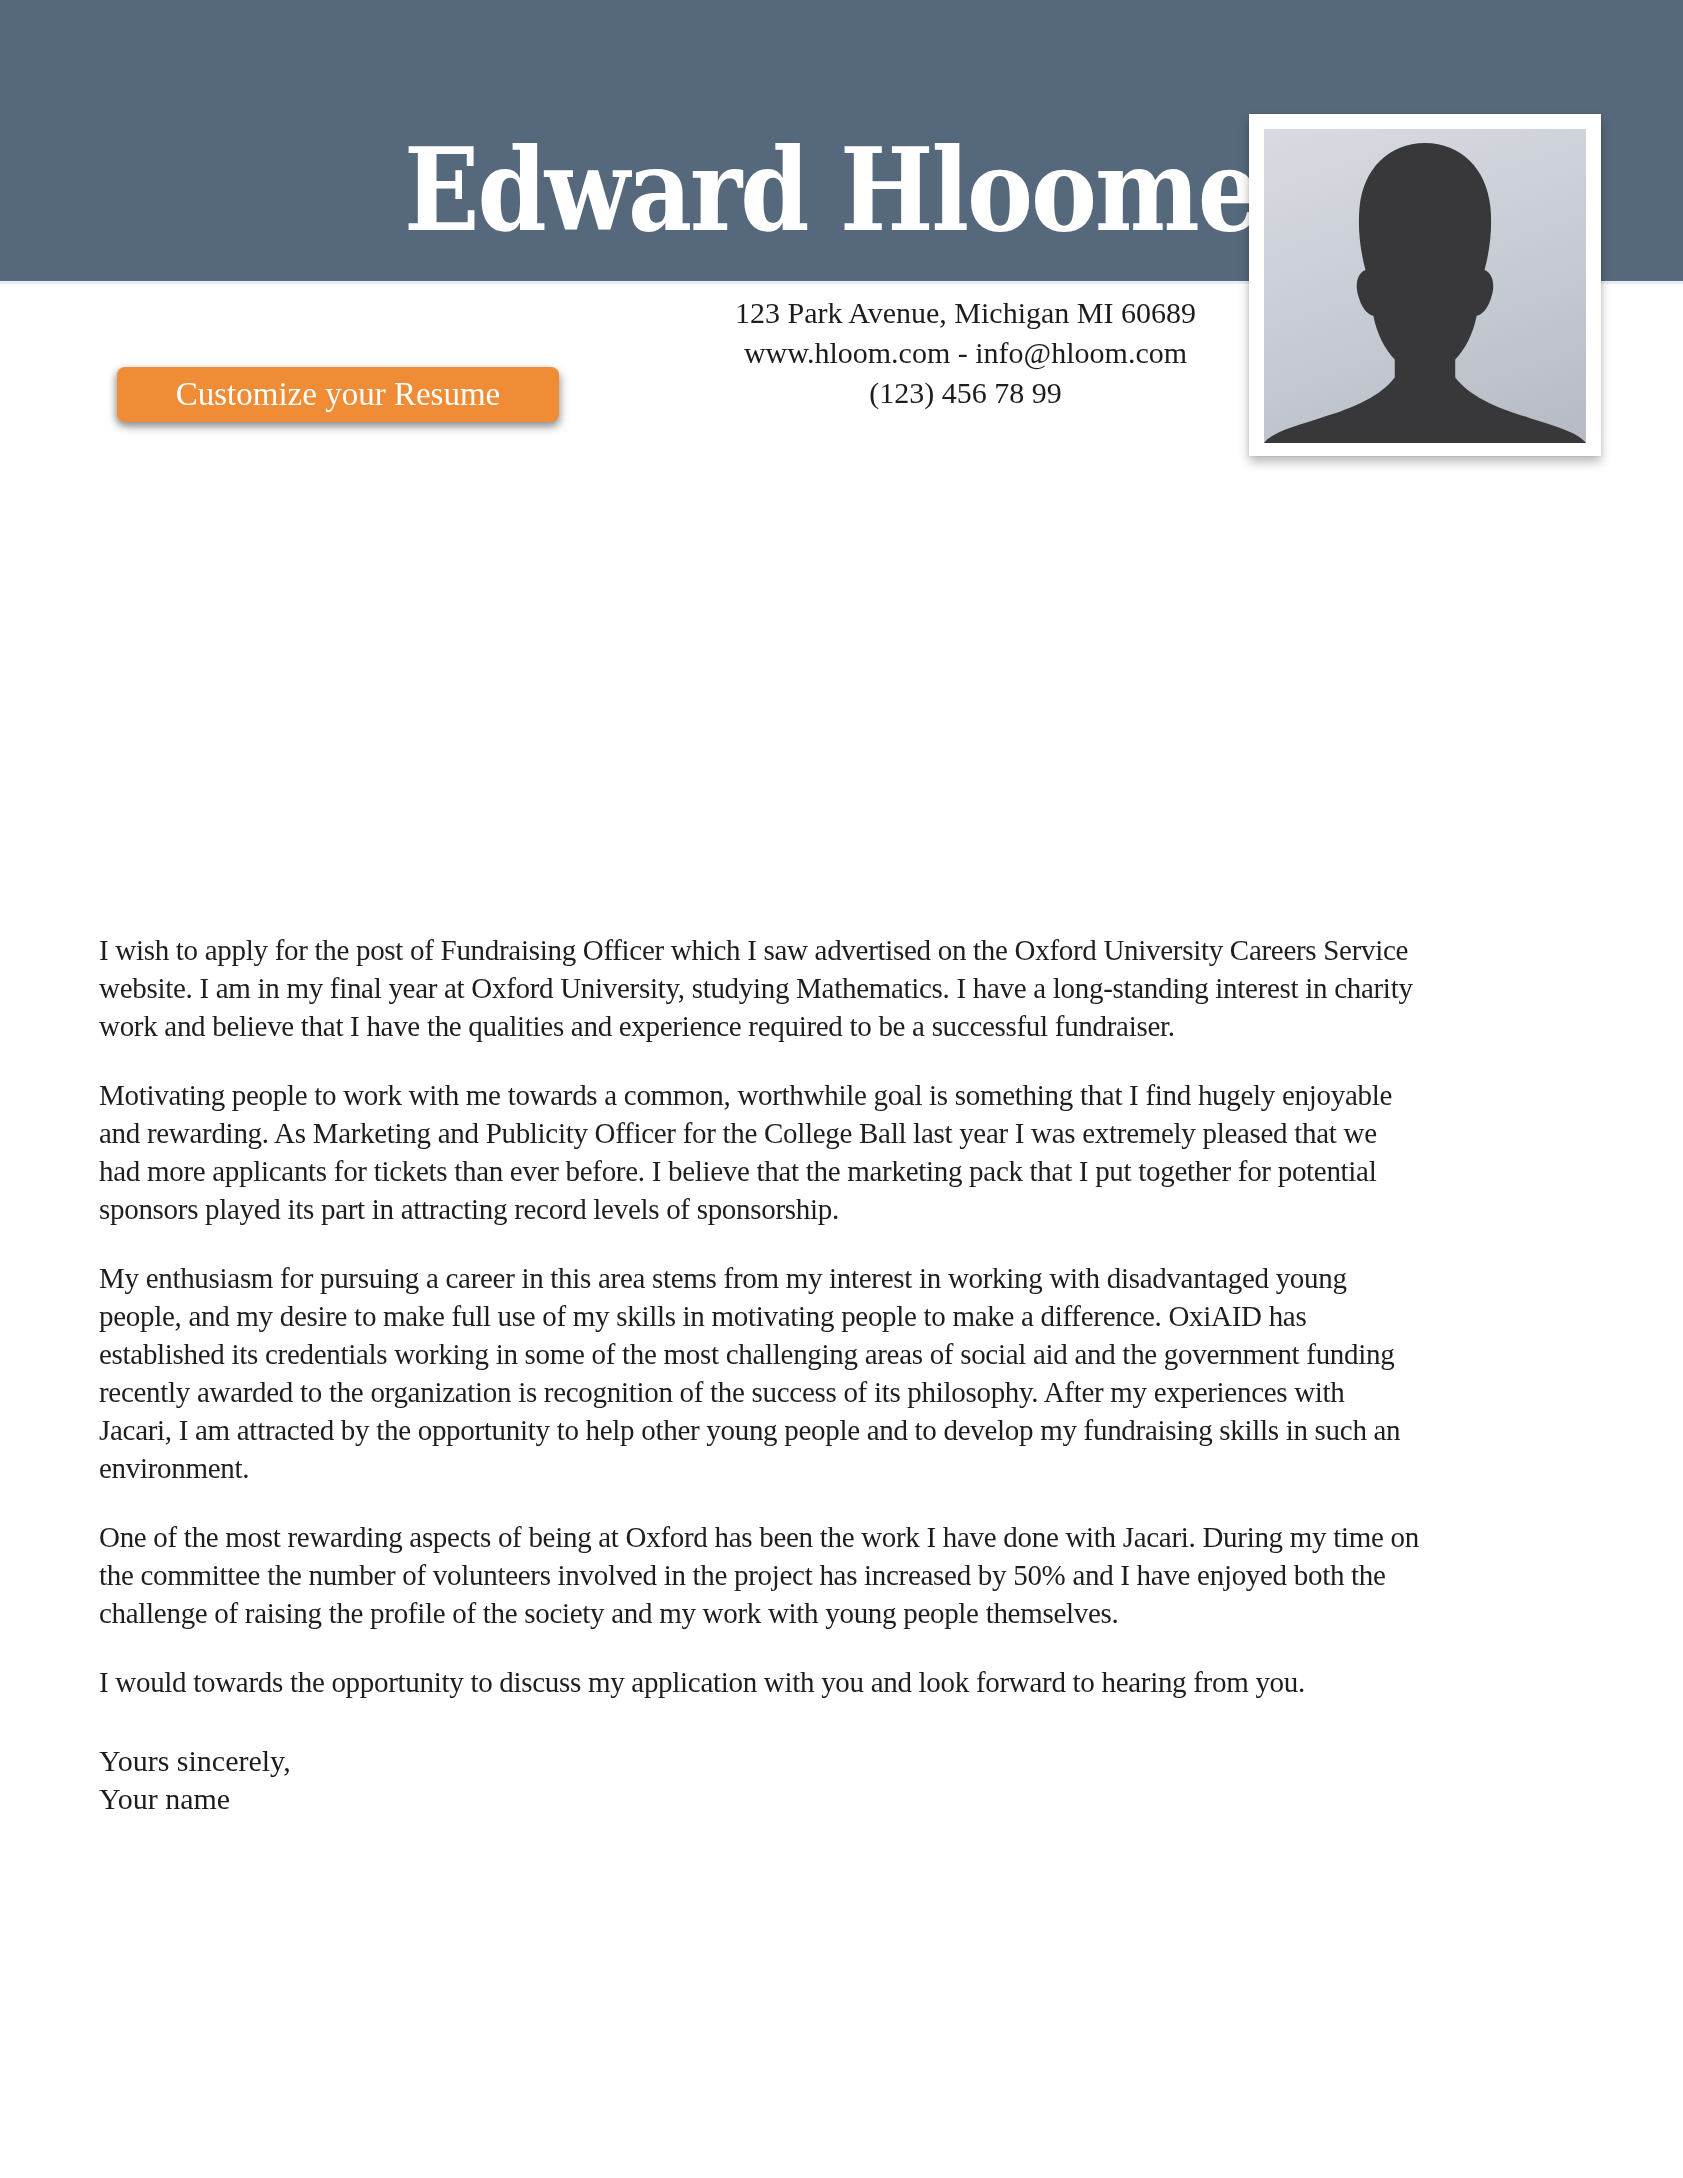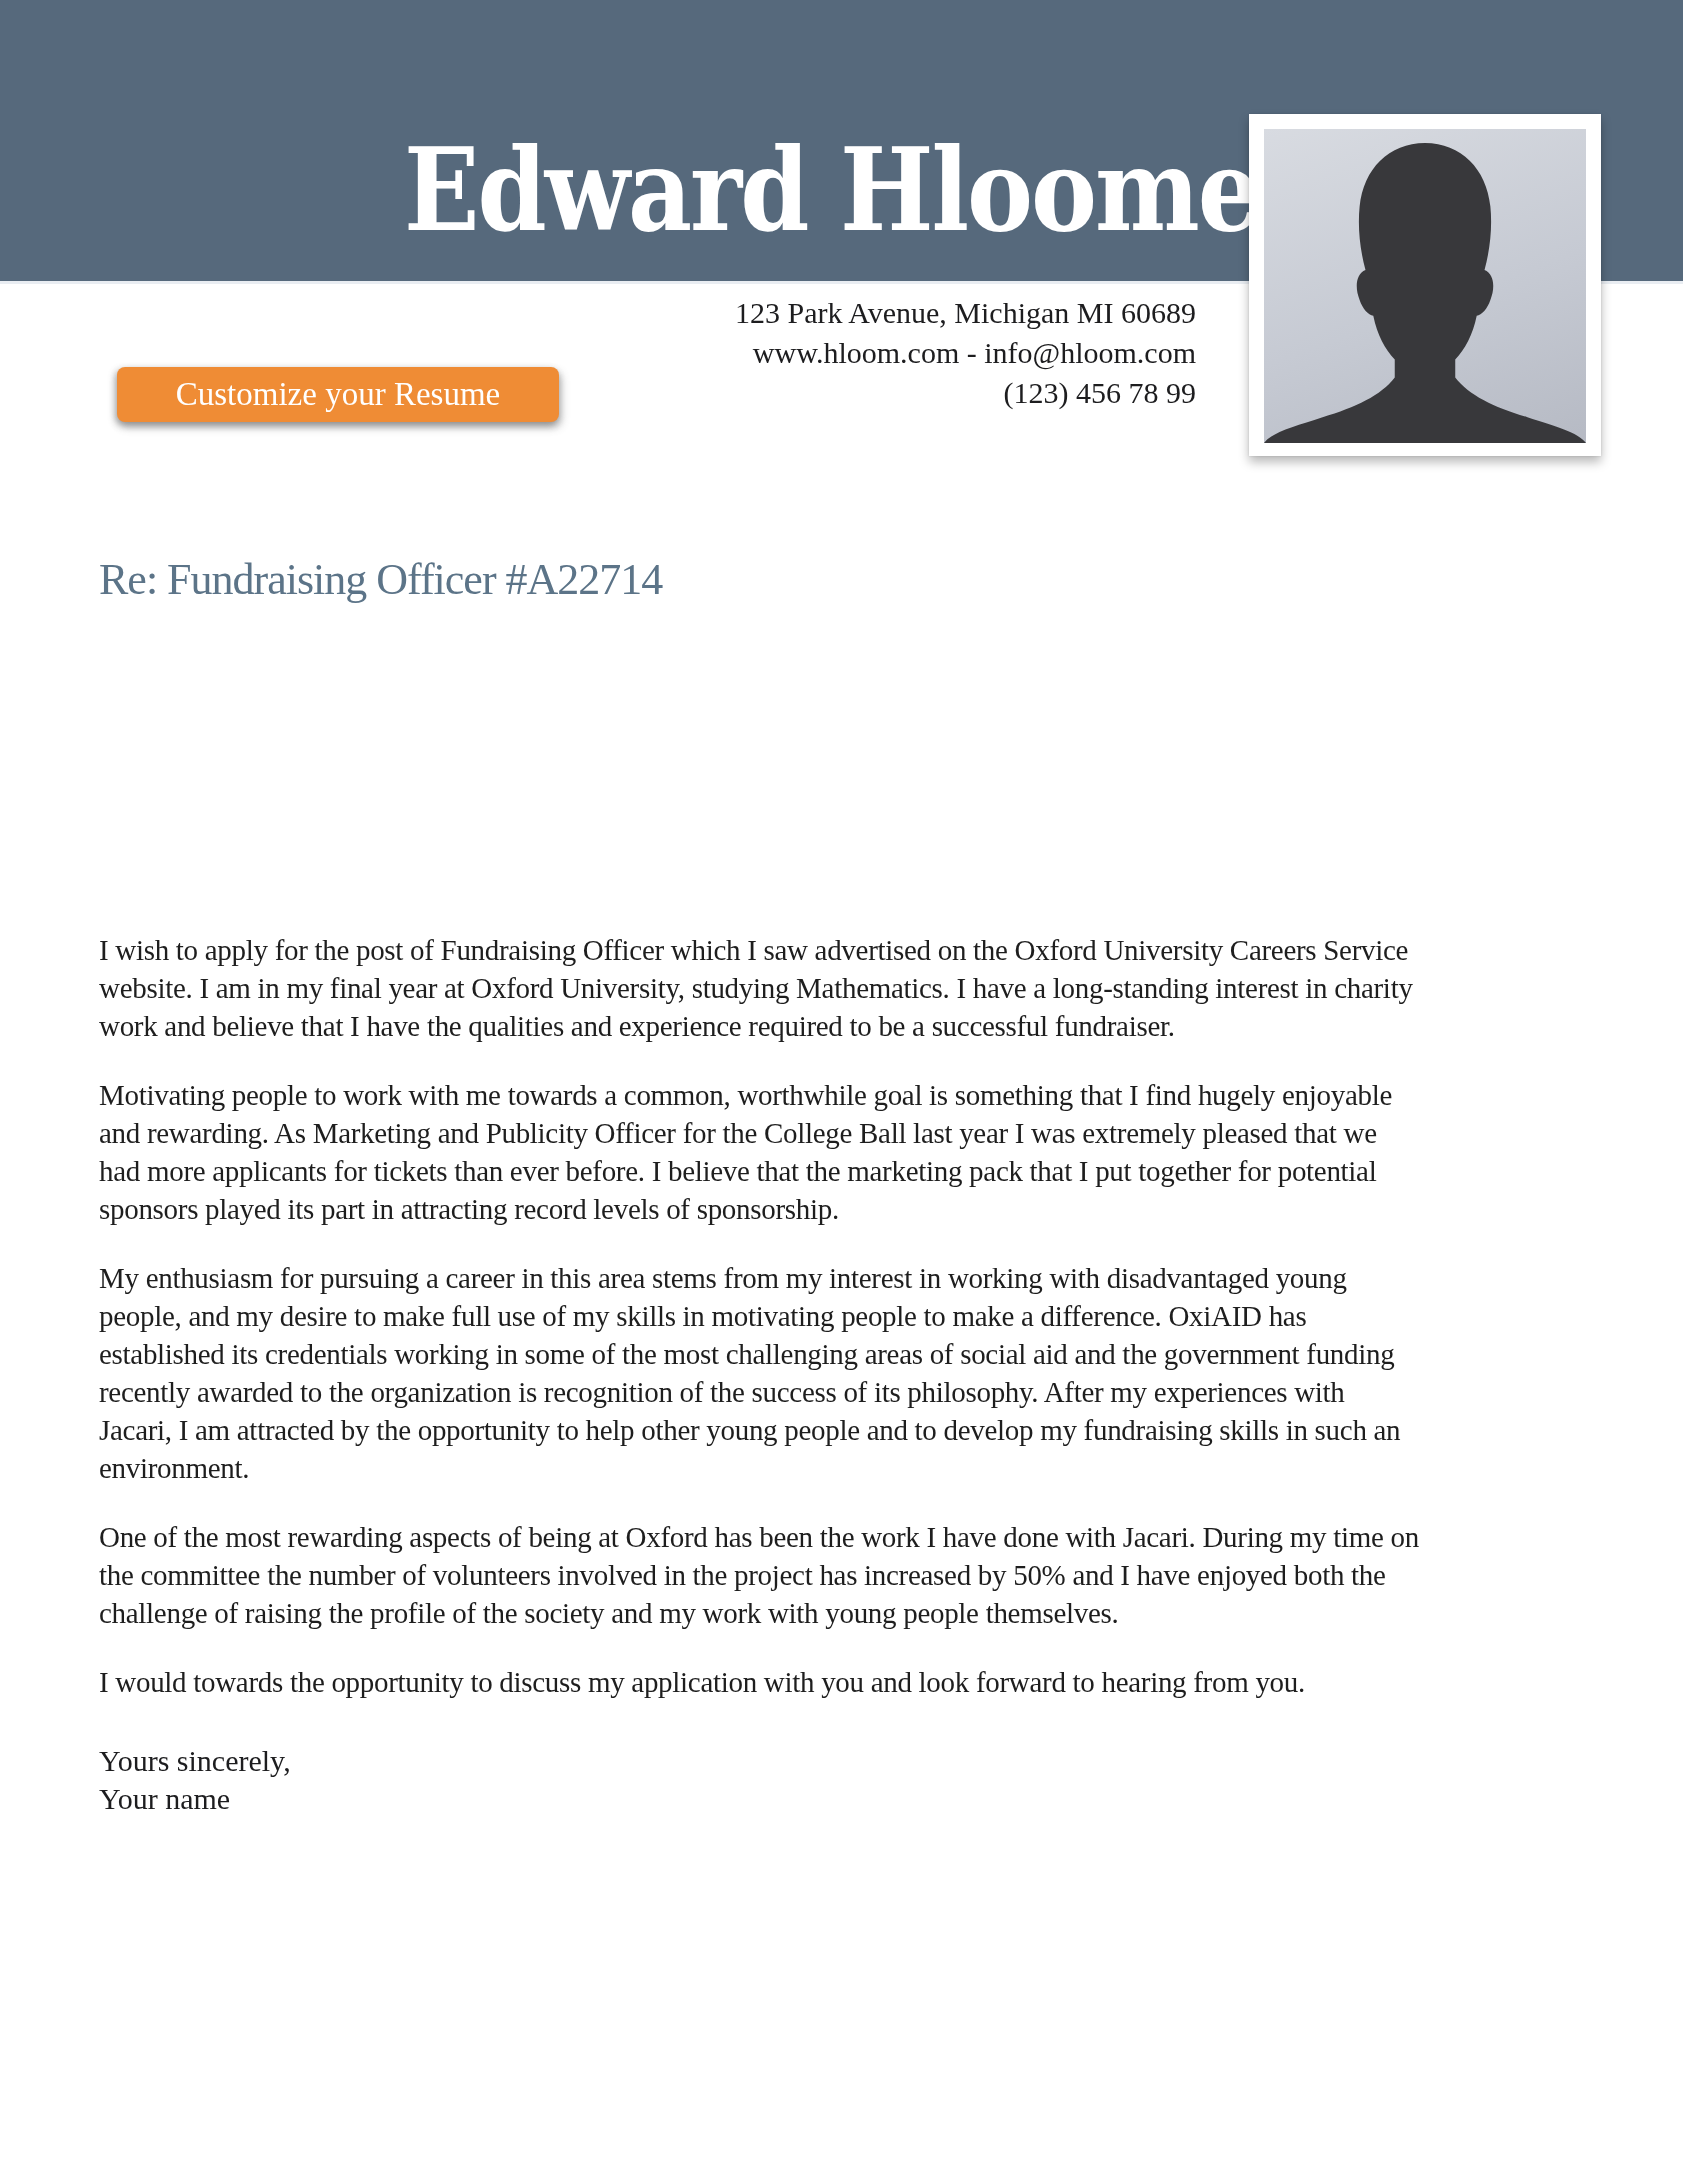--- a/index.html
+++ b/index.html
@@ -49,21 +49,21 @@
     width: 100%; height: 100%;
     background: linear-gradient(160deg, var(--photo-bg-light, #d8dbe1) 0%, #c6cad3 55%, var(--photo-bg-dark, #b6bac4) 100%);
     overflow: hidden;
   }
   .photo-inner svg { display: block; width: 100%; height: 100%; }
 
   
   .contact {
     position: absolute;
     top: 293px; right: 487px;
-    text-align: right;
+    text-align: center;
     font-size: 30px;
     line-height: 40px;
     white-space: pre-line;
     color: #1d1d1f;
     margin-left: 48px;
   }
 
   
   .customize-btn {
     position: absolute;
@@ -144,21 +144,20 @@
       </svg>
     </div>
   </div>
 
   <div class="contact">123 Park Avenue, Michigan MI 60689
 www.hloom.com - info@hloom.com
 (123) 456 78 99</div>
 
   <button class="customize-btn">Customize your Resume</button>
 
-  <div class="subject">Re: Fundraising Officer #A22714</div>
 
 
   <div class="body-text">
     <p>I wish to apply for the post of Fundraising Officer which I saw advertised on the Oxford University Careers Service
 website. I am in my final year at Oxford University, studying Mathematics. I have a long-standing interest in charity
 work and believe that I have the qualities and experience required to be a successful fundraiser.</p>
     <p>Motivating people to work with me towards a common, worthwhile goal is something that I find hugely enjoyable
 and rewarding. As Marketing and Publicity Officer for the College Ball last year I was extremely pleased that we
 had more applicants for tickets than ever before. I believe that the marketing pack that I put together for potential
 sponsors played its part in attracting record levels of sponsorship.</p>

